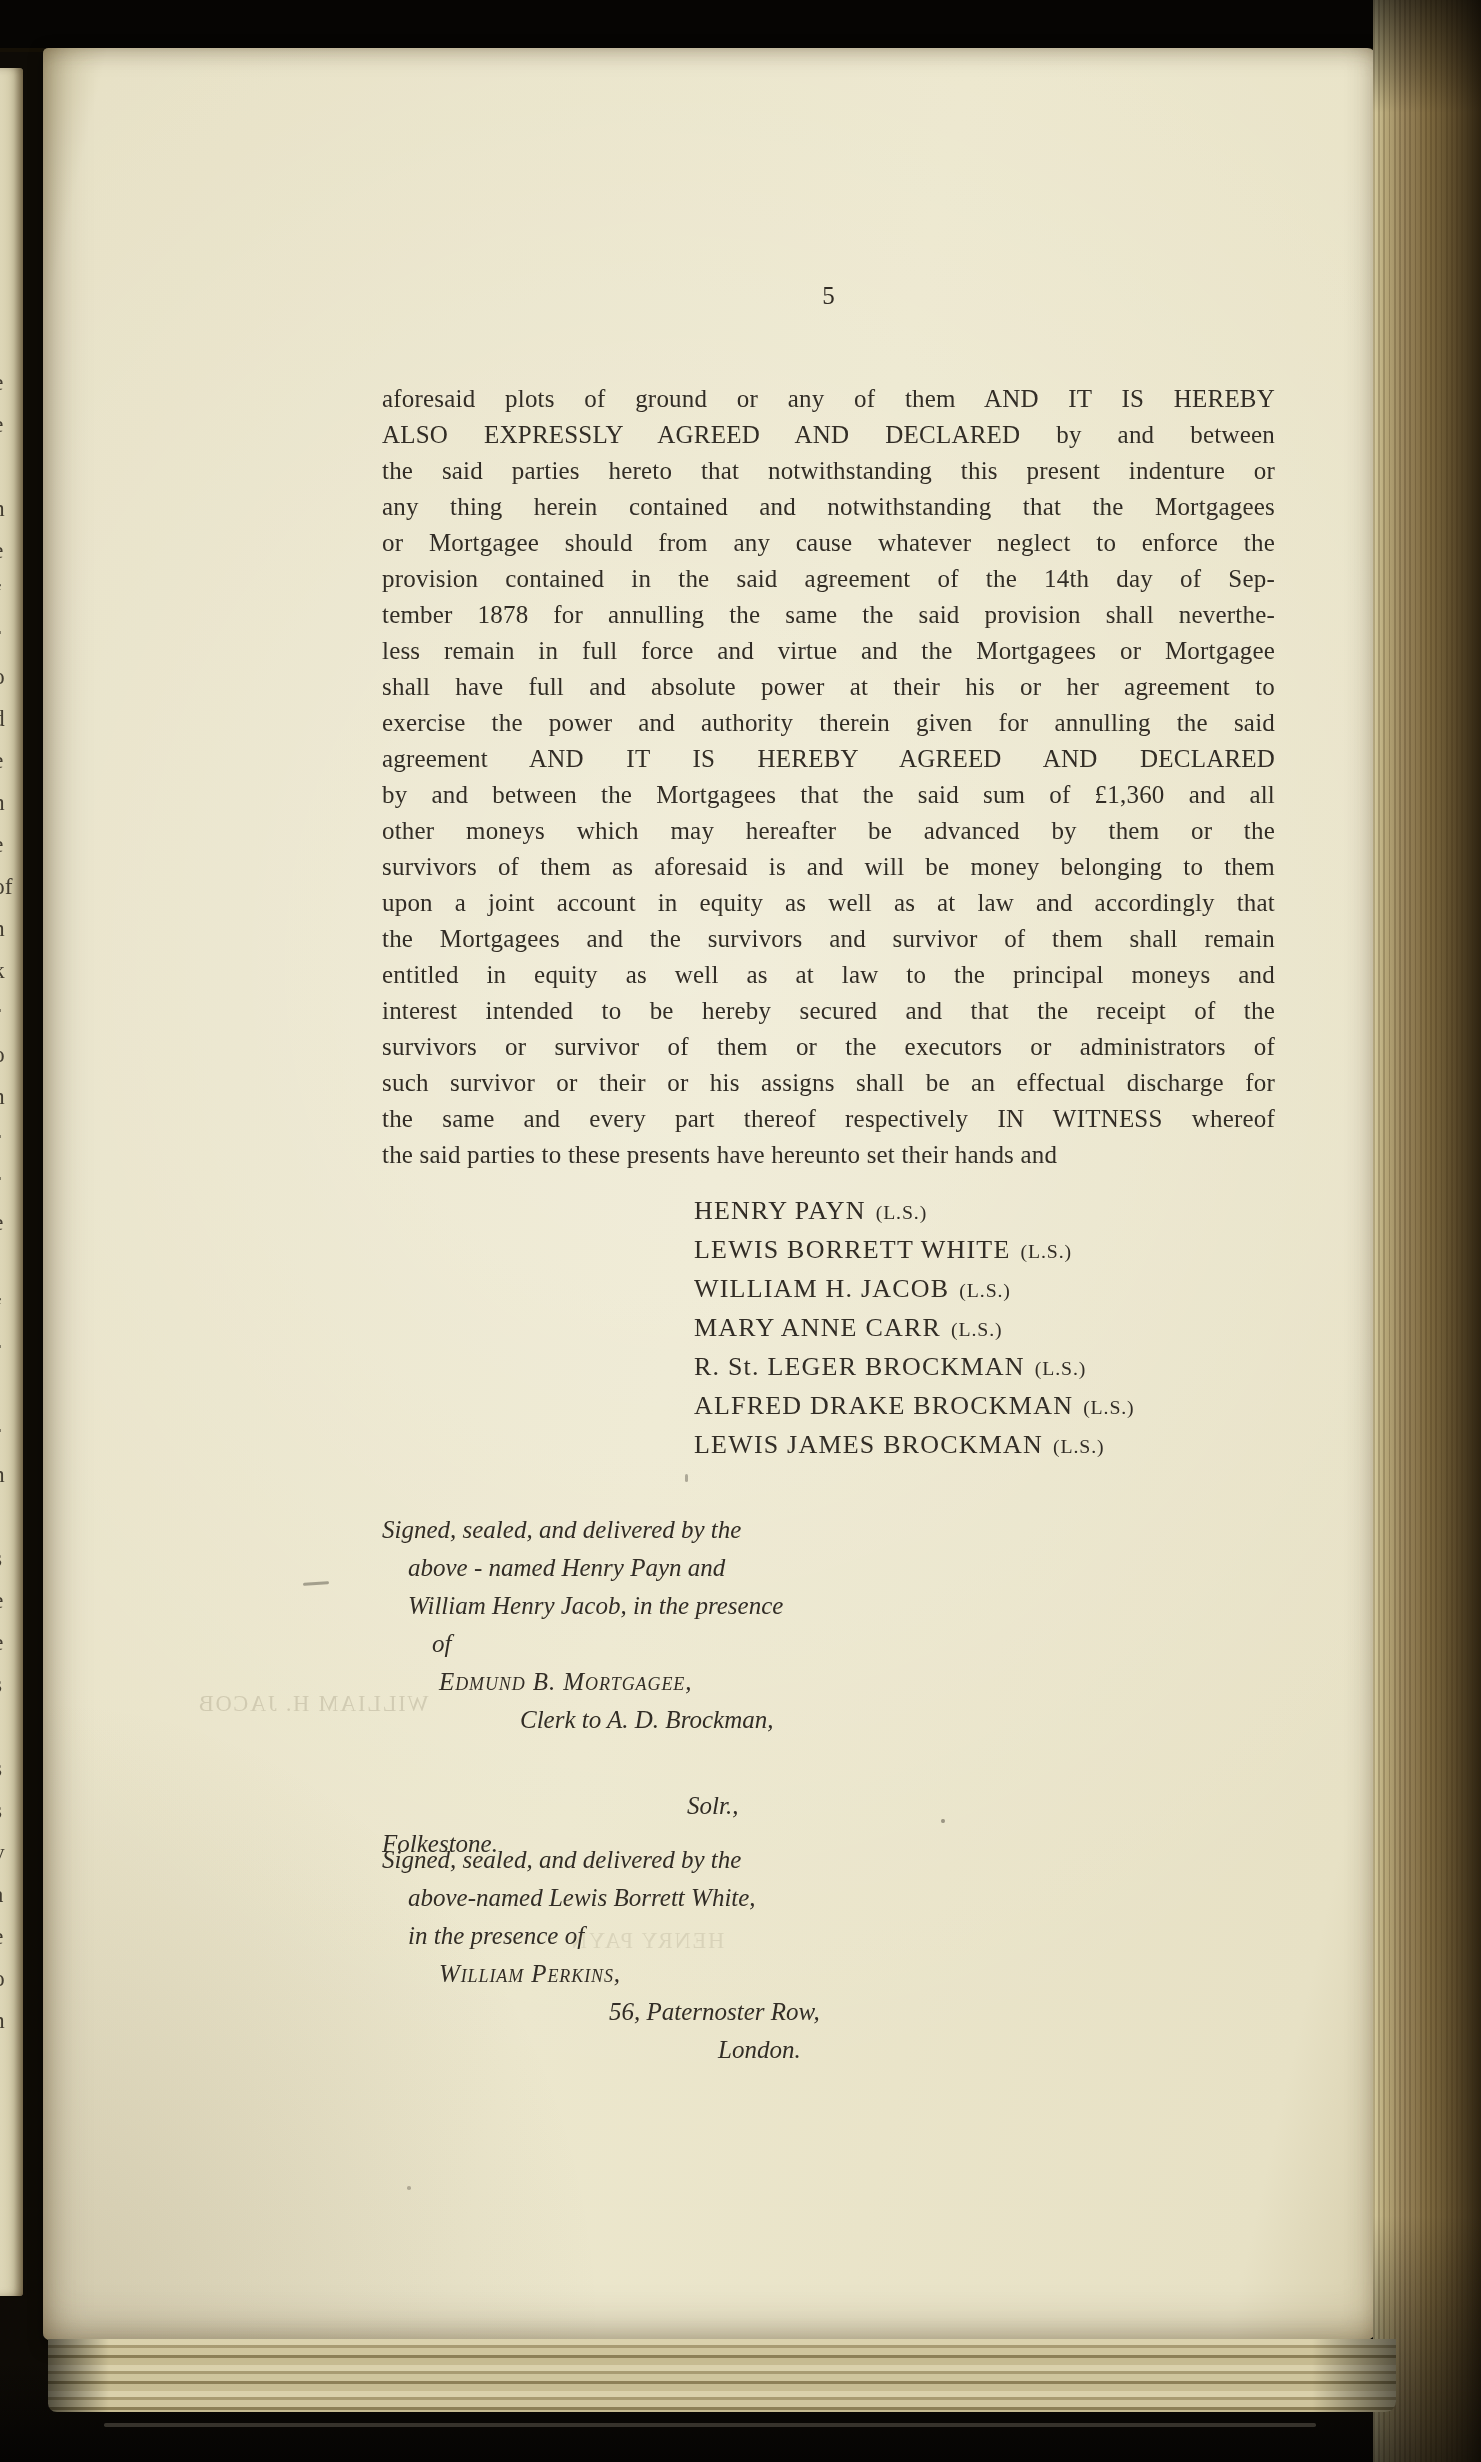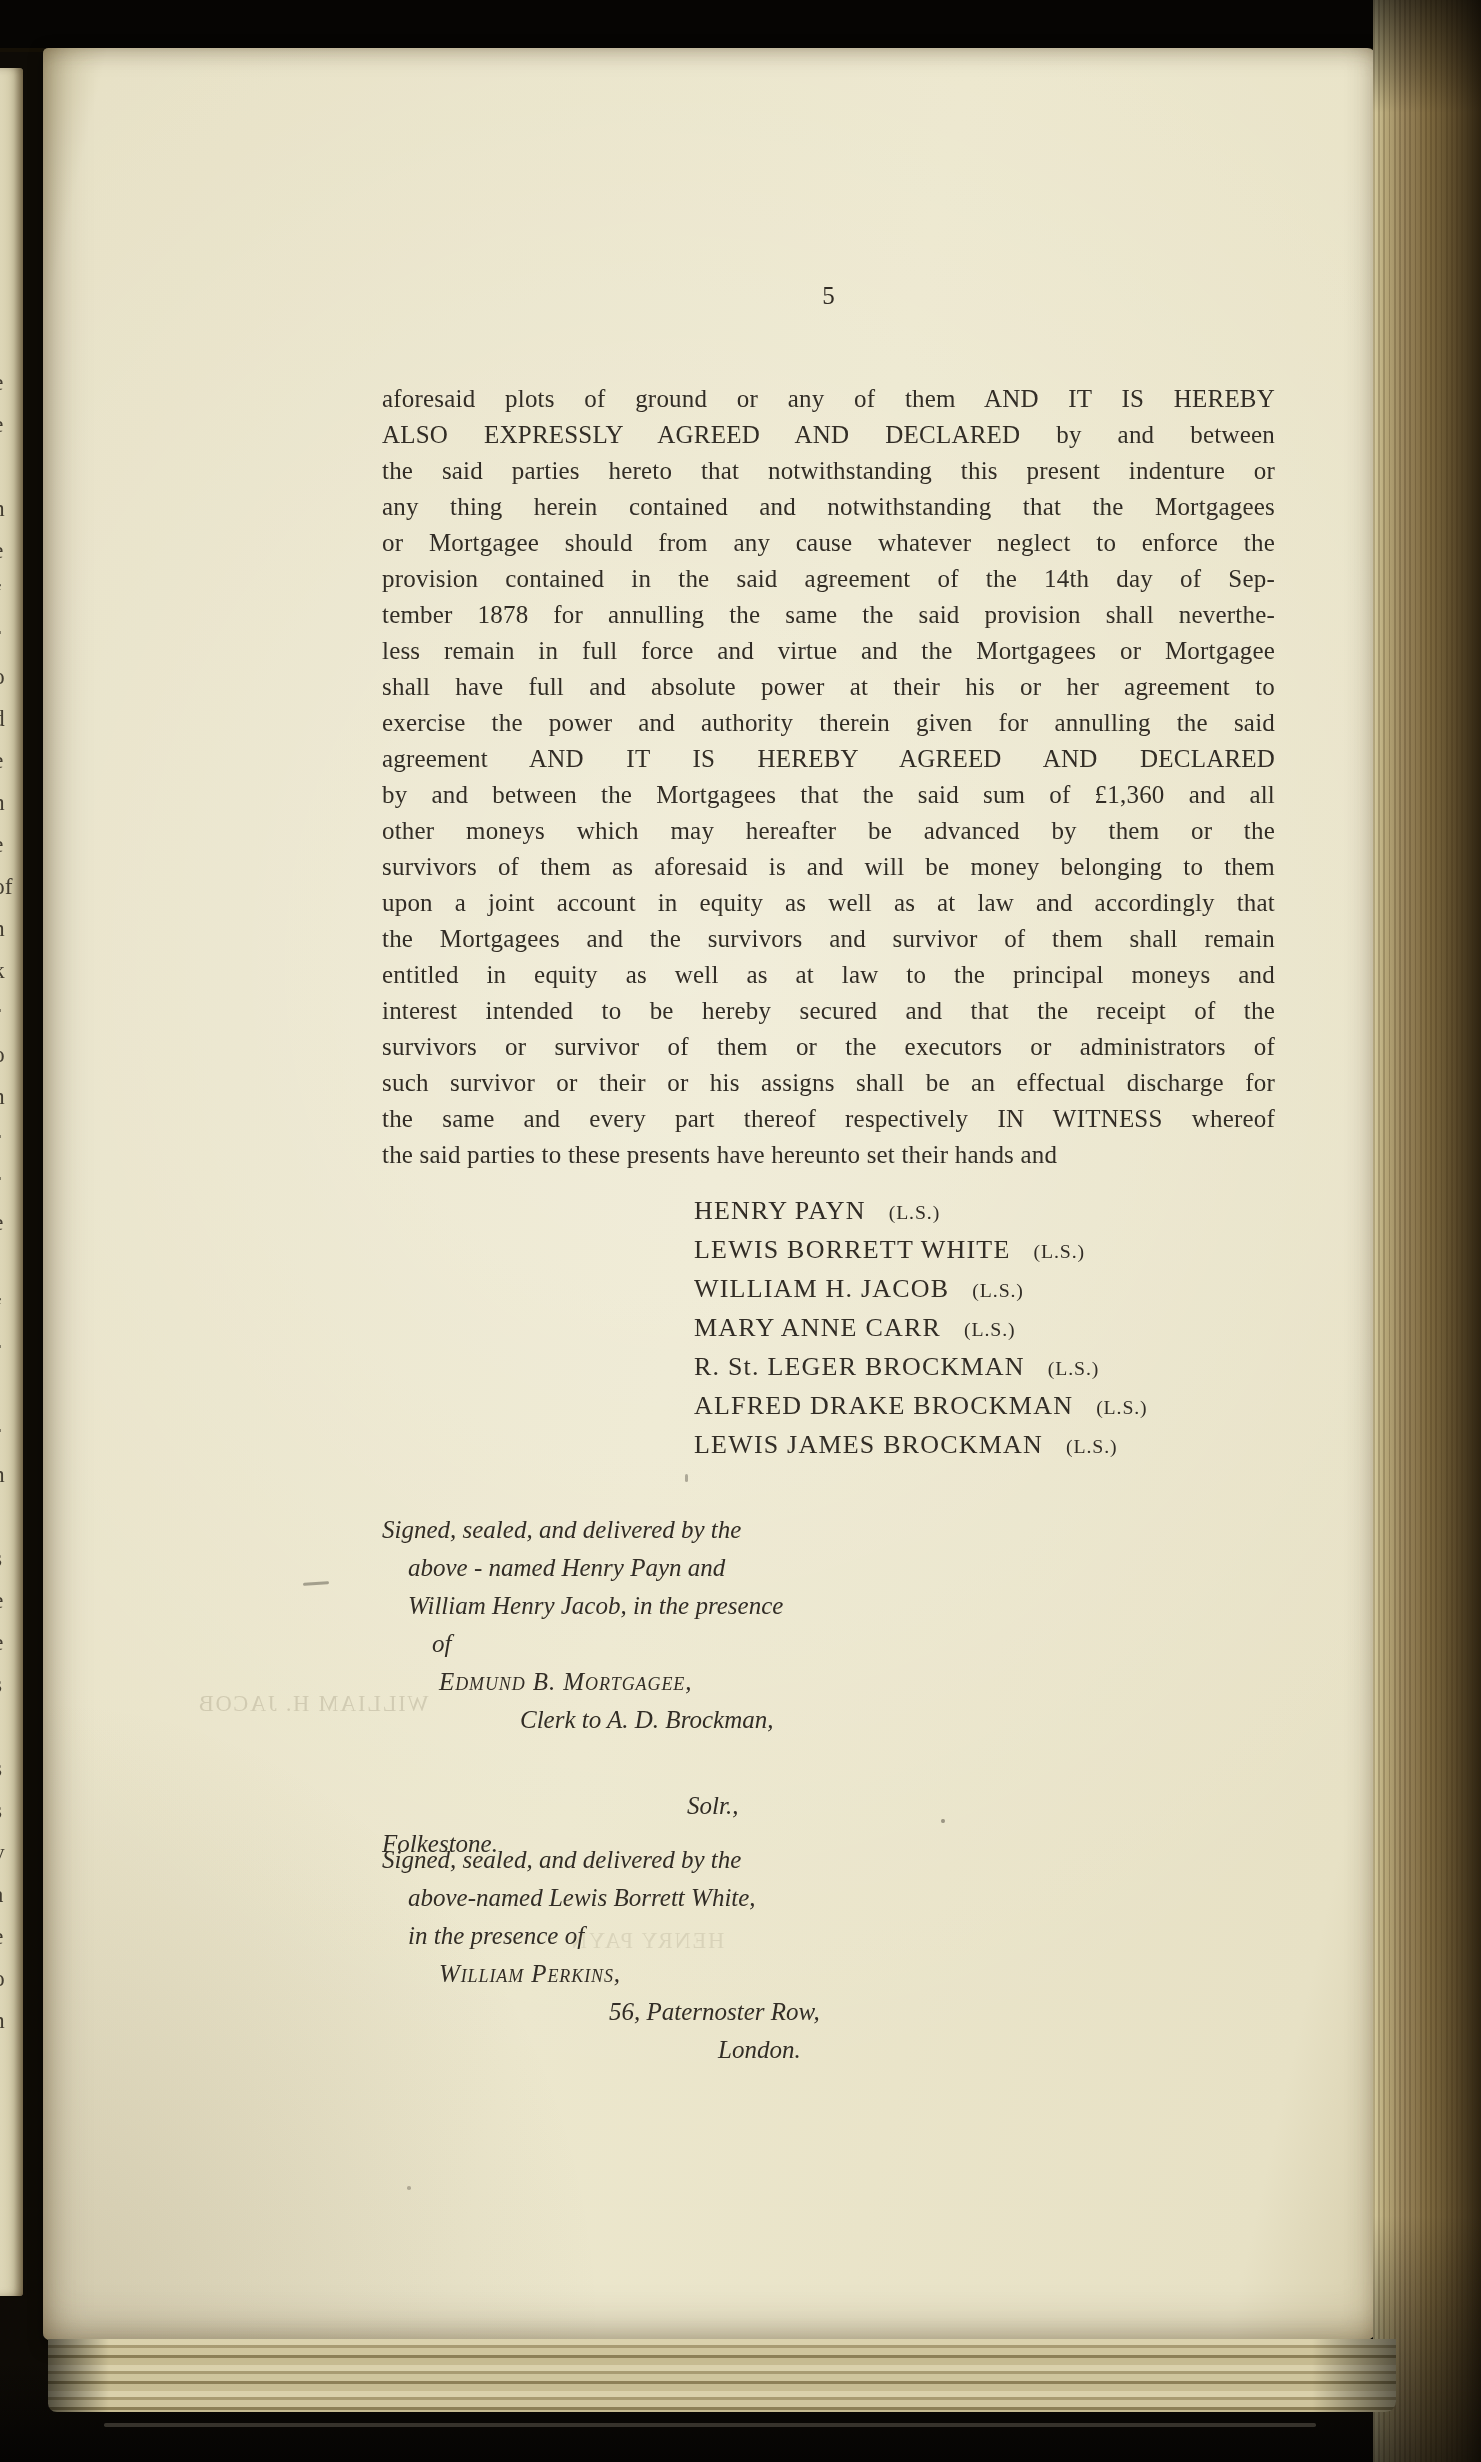--- a/index.html
+++ b/index.html
@@ -37,21 +37,21 @@
   .page-number{position:absolute;left:339px;top:234px;width:893px;
       text-align:center;font-size:25px;}
 
   .deed-body{position:absolute;left:339px;top:296px;width:893px;
       font-size:25px;line-height:36px;letter-spacing:0.2px;margin-top:37px;}
   .body-line{text-align:justify;text-align-last:justify;white-space:normal;}
   .body-line:last-child{text-align-last:left;}
 
   .signatures{position:absolute;left:651px;top:1144px;font-size:26px;line-height:37px;}
   .sig-name{letter-spacing:1.2px;}
-  .sig-seal{font-size:.76em;letter-spacing:0.9px;margin-left:23px;}
+  .sig-seal{font-size:.76em;letter-spacing:0.9px;margin-left:10px;}
 
   .attest{position:absolute;left:339px;font-size:25px;line-height:38px;font-style:italic;}
   .attest1{top:1463px;}
   .attest2{top:1793px;}
   .ind0{margin-left:0;}
   .ind1{margin-left:26px;}
   .ind2{margin-left:50px;}
   .wname{margin-left:57px;font-variant:small-caps;letter-spacing:0.9px;}
   .a1d1{margin-left:138px;}
   .a1d2{margin-left:305px;margin-top:48px;}

